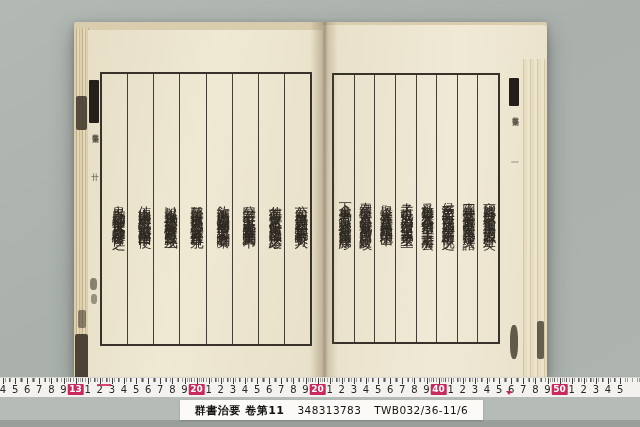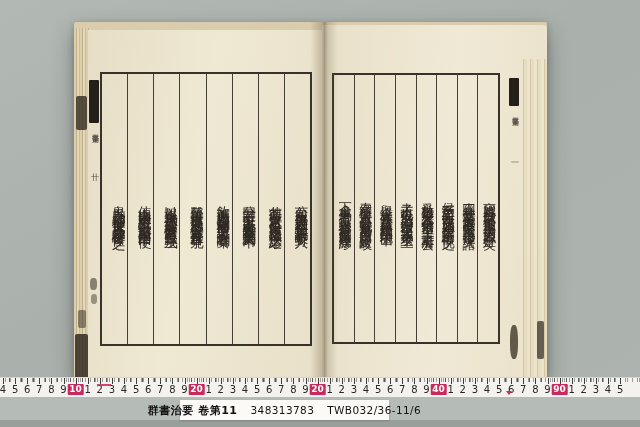--- a/index.html
+++ b/index.html
@@ -87,21 +87,21 @@
   }
   .ruler-pointer{
     position:absolute;left:506px;top:13px;width:0;height:0;
     border-left:3px solid transparent;border-right:3px solid transparent;border-top:4px solid #c9295c;
   }
   .ruler-red-dash{position:absolute;left:97px;top:6px;width:14px;height:2px;background:#c9295c;opacity:.85;}
   
   .lower-band{position:absolute;left:0;top:397px;width:640px;height:23px;background:#b5bbb7;}
   .bottom-strip{position:absolute;left:0;top:420px;width:640px;height:7px;background:#99a09c;}
   .caption{
-    position:absolute;left:180px;top:400px;width:209px;height:20px;
+    position:absolute;left:180px;top:400px;width:303px;height:20px;
     background:#fbfaf7;box-shadow:0 1px 2px rgba(0,0,0,.18);
     display:flex;align-items:center;justify-content:center;gap:13px;
     color:#131313;white-space:nowrap;
   }
   .caption .zh{font-size:11px;font-weight:bold;letter-spacing:.5px;}
   .caption .num{font-size:10.5px;letter-spacing:.4px;}
 </style>
 </head>
 <body>
 
@@ -175,21 +175,21 @@
         <div class="half-tick" style="left: 45.35px;"></div>
         <div class="cm-num" style="left: 39.3px;">7</div>
         <div class="cm-tick" style="left: 51.4px;"></div>
         <div class="half-tick" style="left: 57.45px;"></div>
         <div class="cm-num" style="left: 51.4px;">8</div>
         <div class="cm-tick" style="left: 63.5px;"></div>
         <div class="half-tick" style="left: 69.55px;"></div>
         <div class="cm-num" style="left: 63.5px;">9</div>
         <div class="cm-tick" style="left: 75.6px;"></div>
         <div class="half-tick" style="left: 81.65px;"></div>
-        <div class="cm-num red" style="left: 75.6px;">10</div>
+        <div class="cm-num red" style="left: 75.6px;">13</div>
         <div class="cm-tick" style="left: 87.7px;"></div>
         <div class="half-tick" style="left: 93.75px;"></div>
         <div class="cm-num" style="left: 87.7px;">1</div>
         <div class="cm-tick" style="left: 99.8px;"></div>
         <div class="half-tick" style="left: 105.85px;"></div>
         <div class="cm-num" style="left: 99.8px;">2</div>
         <div class="cm-tick" style="left: 111.9px;"></div>
         <div class="half-tick" style="left: 117.95px;"></div>
         <div class="cm-num" style="left: 111.9px;">3</div>
         <div class="cm-tick" style="left: 124px;"></div>
@@ -295,21 +295,21 @@
         <div class="half-tick" style="left: 529.35px;"></div>
         <div class="cm-num" style="left: 523.3px;">7</div>
         <div class="cm-tick" style="left: 535.4px;"></div>
         <div class="half-tick" style="left: 541.45px;"></div>
         <div class="cm-num" style="left: 535.4px;">8</div>
         <div class="cm-tick" style="left: 547.5px;"></div>
         <div class="half-tick" style="left: 553.55px;"></div>
         <div class="cm-num" style="left: 547.5px;">9</div>
         <div class="cm-tick" style="left: 559.6px;"></div>
         <div class="half-tick" style="left: 565.65px;"></div>
-        <div class="cm-num red" style="left: 559.6px;">90</div>
+        <div class="cm-num red" style="left: 559.6px;">50</div>
         <div class="cm-tick" style="left: 571.7px;"></div>
         <div class="half-tick" style="left: 577.75px;"></div>
         <div class="cm-num" style="left: 571.7px;">1</div>
         <div class="cm-tick" style="left: 583.8px;"></div>
         <div class="half-tick" style="left: 589.85px;"></div>
         <div class="cm-num" style="left: 583.8px;">2</div>
         <div class="cm-tick" style="left: 595.9px;"></div>
         <div class="half-tick" style="left: 601.95px;"></div>
         <div class="cm-num" style="left: 595.9px;">3</div>
         <div class="cm-tick" style="left: 608px;"></div>

